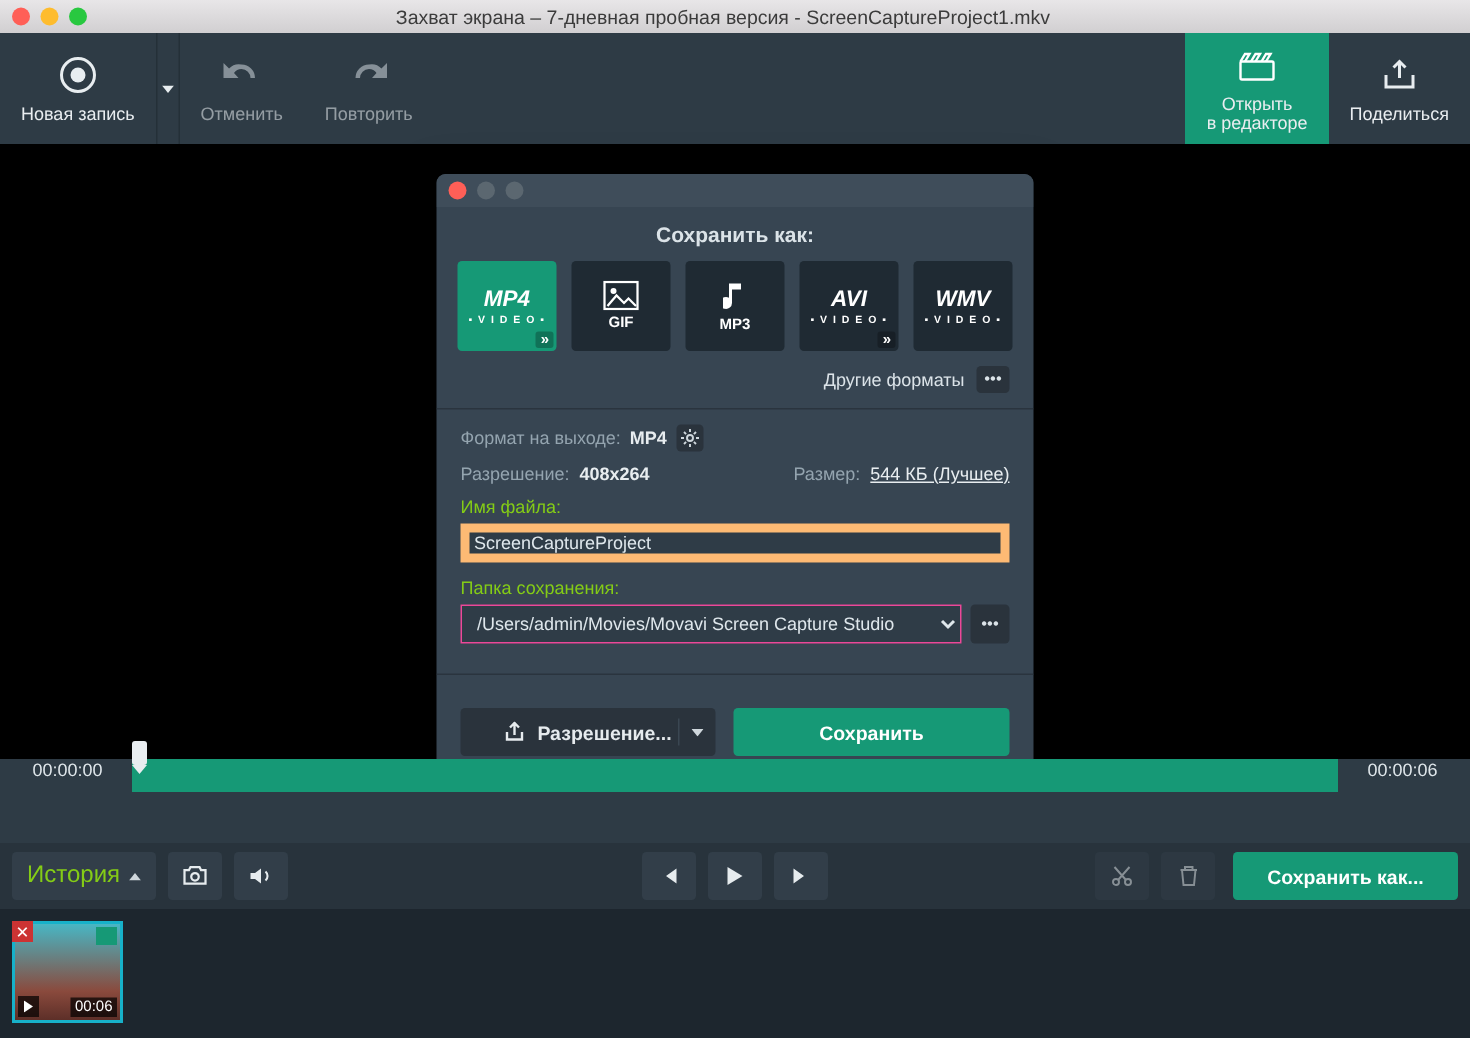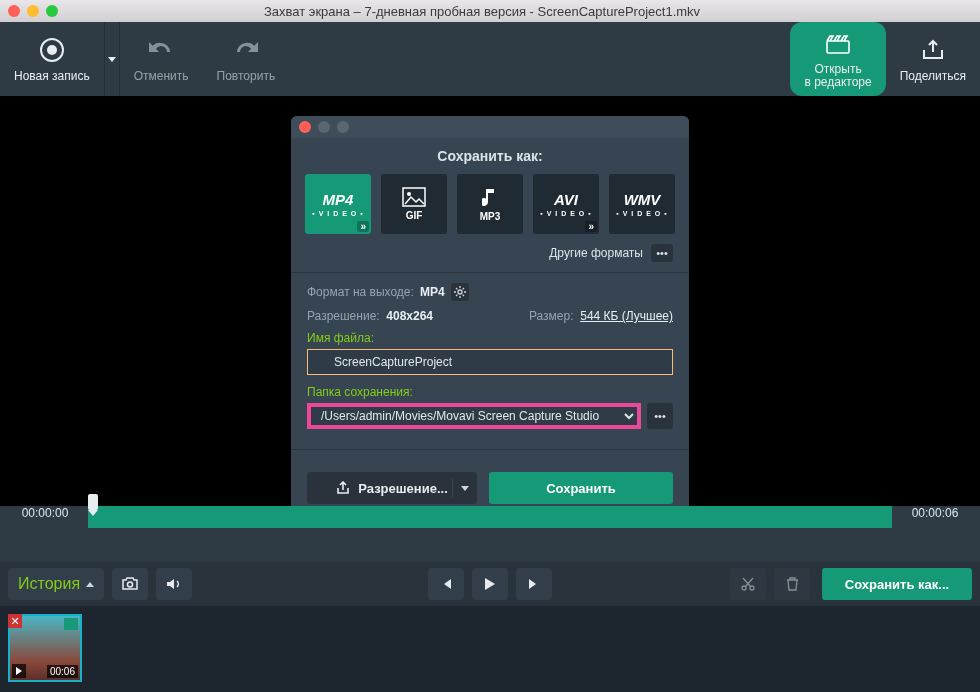--- a/index.html
+++ b/index.html
@@ -10,21 +10,21 @@
   .traffic { display:flex; gap:7px; }
   .tl { width:12px; height:12px; border-radius:50%; }
   .tl.r{background:#ff5f57;} .tl.y{background:#febc2e;} .tl.g{background:#28c840;}
   .titlebar-title{ position:absolute; left:0; right:16px; text-align:center; font-size:13px; color:#3b3b3b; }
 
   .toolbar { height: 74px; background:#2e3b45; display:flex; align-items:center; color:#e9edf0; }
   .tbtn { display:flex; flex-direction:column; align-items:center; justify-content:center; height:100%; padding:0 14px; font-size:12px; gap:4px; cursor:pointer; }
   .tbtn .ic { width:30px; height:30px; display:flex; align-items:center; justify-content:center; }
   .dropdown-split{ width:16px; height:100%; display:flex; align-items:center; justify-content:center; border-left:1px solid #243038; border-right:1px solid #243038;}
   .toolbar .spacer{flex:1;}
-  .tbtn.green{ background:#169976;border-radius:12px; }
+  .tbtn.green{ background:#169976; }
   .two-line{ line-height:1.1; text-align:center; }
 
   .stage { position:absolute; top:96px; left:0; right:0; bottom:185px; background:#000; }
 
   
   .dialog { position:absolute; top:116px; left:50%; transform:translateX(-50%); width:398px; background:#374552; border-radius:6px; box-shadow:0 8px 30px rgba(0,0,0,.5); overflow:hidden; color:#dbe3e8; }
   .dlg-titlebar{ height:22px; background:#3f4d5a; display:flex; align-items:center; padding:0 8px; gap:7px; }
   .dlg-titlebar .tl.off{ background:#5b6770; }
   .dlg-head{ text-align:center; padding:10px 0 10px; font-size:14px; font-weight:600;}
   .fmt-row{ display:flex; gap:10px; padding:0 14px 10px; justify-content:center;}
@@ -35,23 +35,23 @@
   .more-btn{ width:22px; height:18px; background:#2a333c; border-radius:3px; display:flex; align-items:center; justify-content:center; font-size:11px; cursor:pointer;}
   .sep{ height:1px; background:#2a343e; margin:0 0 10px;}
   .form{ padding:0 16px 14px; font-size:12px;}
   .form .row{ display:flex; align-items:center; gap:6px; margin-bottom:8px;}
   .row .lbl{ color:#94a4af;}
   .row .val{ color:#e8edf0; font-weight:600;}
   .row .link{ color:#e8edf0; text-decoration:underline; cursor:pointer;}
   .row.split{ justify-content:space-between;}
   .gear{ width:18px; height:18px; background:#2a333c; border-radius:3px; display:flex; align-items:center; justify-content:center; cursor:pointer;}
   .field-label{ color:#84cc16; font-size:12px; margin-bottom:4px; display:block;}
-  .text-input{ width:100%; height:26px; background:#2f3c47; border:1px solid #fdba74; color:#dfe7ec; padding:0 26px; font-size:12px; outline:none;}
+  .text-input{ width:100%; height:26px; background:#2f3c47; border:6px solid #fdba74; color:#dfe7ec; padding:0 3px; font-size:12px; outline:none;}
   .combo{ display:flex; gap:6px; margin-bottom:6px;}
-  .combo select{ flex:1; height:26px; background:#2f3c47; border:4px solid #ec4899; color:#dfe7ec; padding:0 6px; font-size:12px;}
+  .combo select{ flex:1; height:26px; background:#2f3c47; border:1px solid #ec4899; color:#dfe7ec; padding:0 6px; font-size:12px;}
   .dlg-actions{ display:flex; padding:12px 16px 16px; gap:12px;}
   .btn{ height:32px; border:none; border-radius:3px; font-size:13px; font-weight:600; cursor:pointer; display:flex; align-items:center; justify-content:center;}
   .btn.share{ width:170px; background:#2a333c; color:#e6ebee; gap:8px; position:relative;}
   .btn.share .chev{ position:absolute; right:8px; border-left:1px solid #3a4752; padding-left:8px; height:18px; display:flex; align-items:center;}
   .btn.save{ flex:1; background:#169976; color:#fff;}
 
   
   .timeline{ position:absolute; left:0; right:0; bottom:130px; height:56px; background:#2e3b45; display:flex; padding:0 10px; gap:8px; color:#dfe6ea; font-size:12px;}
   .timecode{ width:70px; text-align:center;}
   .track{ flex:1; height:22px; background:#169976; position:relative; }

